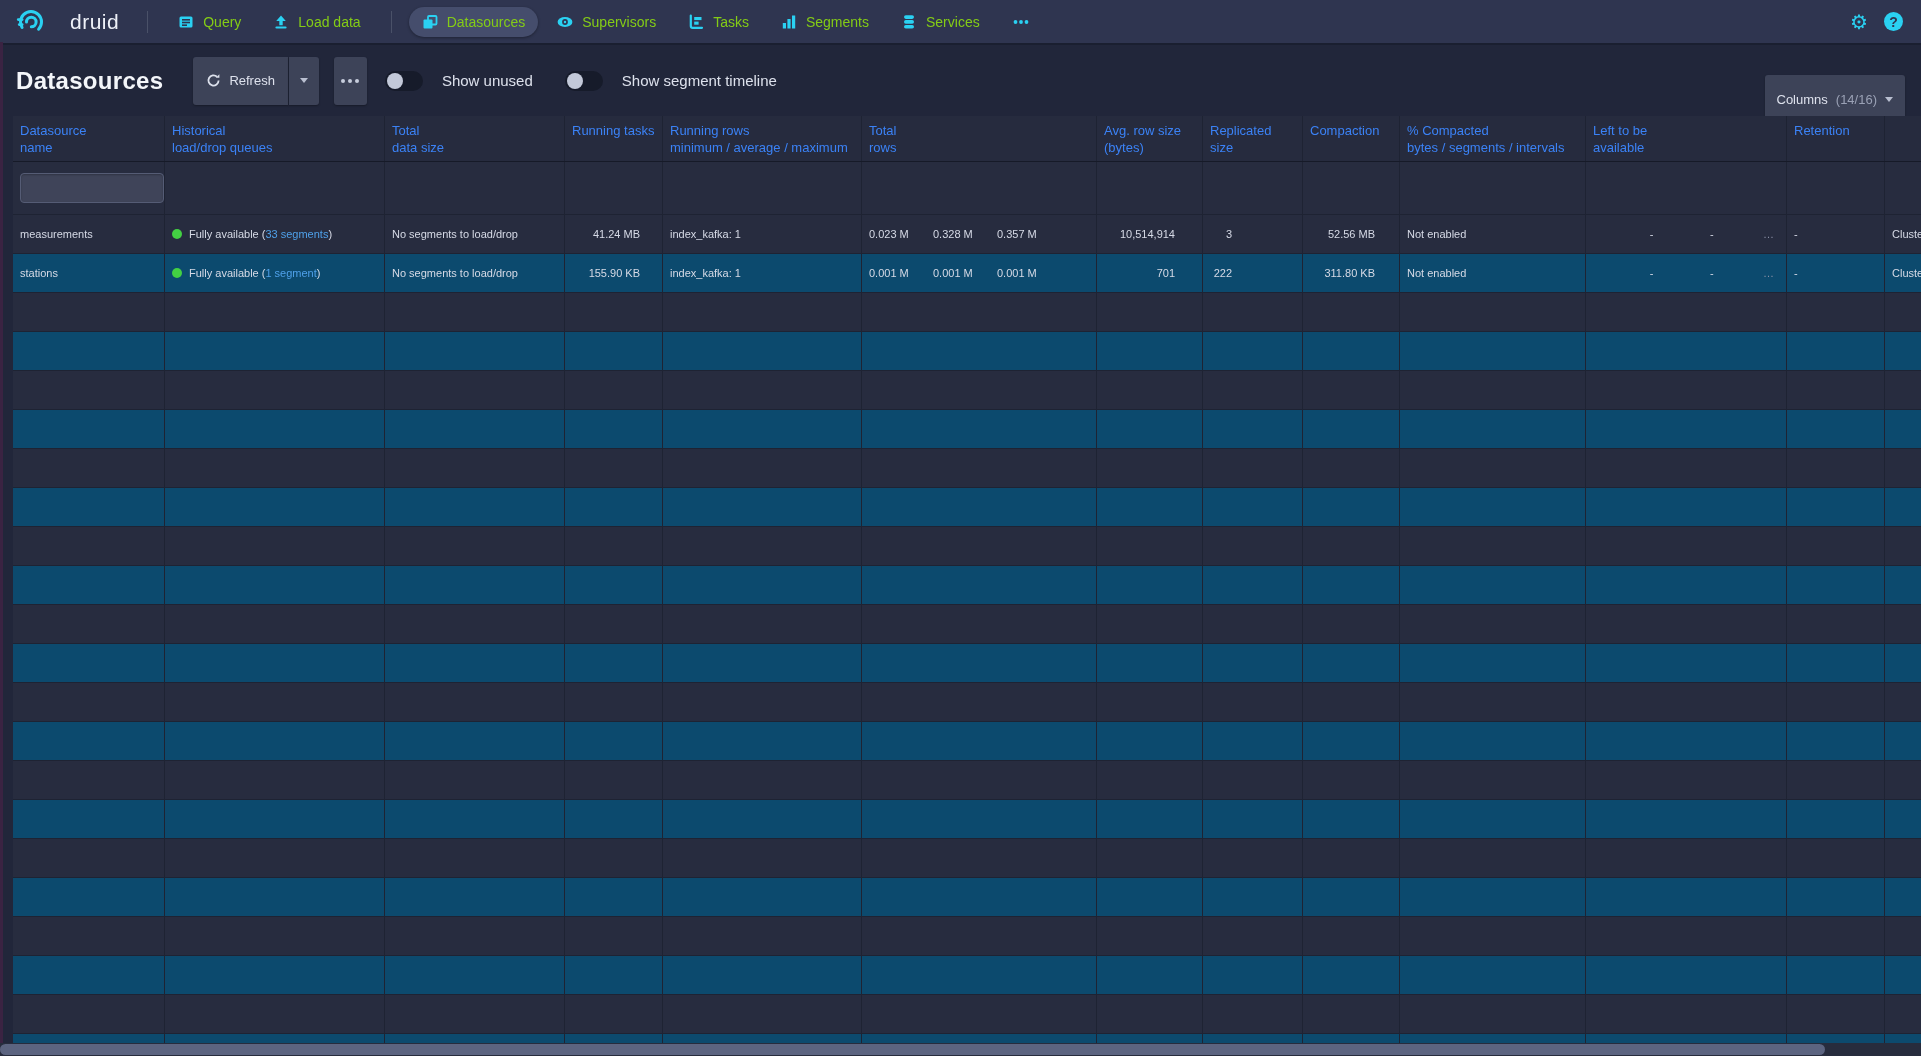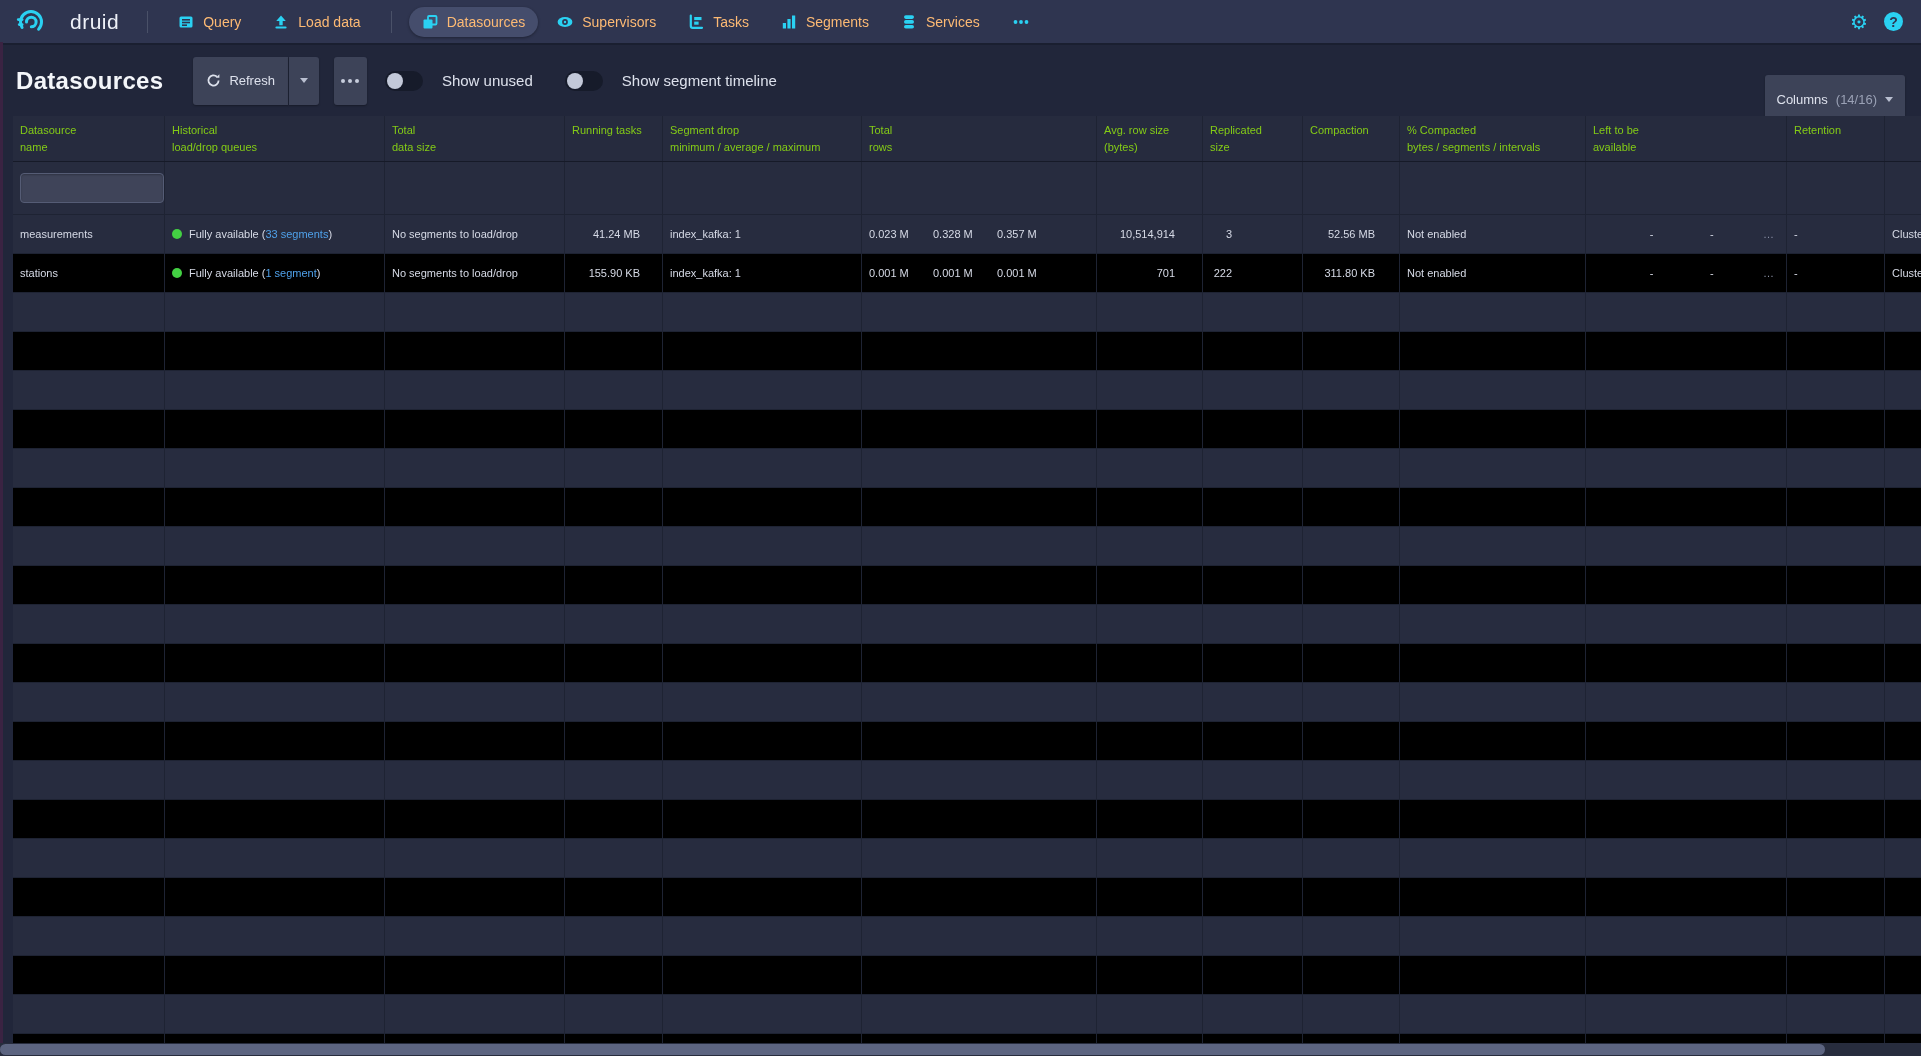--- a/index.html
+++ b/index.html
@@ -15,21 +15,21 @@
   
   .topnav {
     height:45px; background:#2f3550; display:flex; align-items:center;
     padding:0 18px 0 16px; border-bottom:2px solid #1a1f30; position:relative; z-index:30;
   }
   .logo { display:flex; align-items:center; gap:24px; margin-right:14px; }
   .logo-text { color:#eef1f8; font-size:21px; font-weight:500; letter-spacing:.5px; }
   .nav-sep { width:1px; height:22px; background:#4a5168; margin:0 14px; }
   .nav-item {
     display:flex; align-items:center; gap:9px; padding:7px 13px; border-radius:17px;
-    color:#fdba74; font-size:14px; cursor:pointer; white-space:nowrap; margin:0 3px;
+    color:#84cc16; font-size:14px; cursor:pointer; white-space:nowrap; margin:0 3px;
   }
   .nav-item.active { background:#454d6c; box-shadow:0 1px 3px rgba(0,0,0,.35); }
   .nav-right { margin-left:auto; display:flex; align-items:center; gap:16px; }
   .gear-glyph { color:#2ad1f2; font-size:20px; line-height:1; cursor:pointer; }
   .help-circle {
     width:19px; height:19px; border-radius:50%; background:#2ad1f2; color:#2f3550;
     font-size:14px; font-weight:700; display:flex; align-items:center; justify-content:center; cursor:pointer;
   }
 
   
@@ -56,34 +56,34 @@
   .dim { color:#9aa1b5; }
 
   
   :root { --cols: 152px 220px 180px 98px 199px 235px 106px 100px 97px 186px 201px 98px 160px; }
   .table-wrap { position:absolute; left:13px; right:0; top:116px; bottom:13px; overflow:hidden; }
   .trow { display:grid; grid-template-columns:var(--cols); }
   .tcell { border-right:1px solid #1e2333; overflow:hidden; white-space:nowrap; }
 
   .thead { background:#262b3e; border-bottom:1px solid #161a28; }
   .thead .tcell { padding:6px 7px 4px 7px; height:45px; }
-  .hline { font-size:11px; line-height:17px; color:#84cc16; }
+  .hline { font-size:13px; line-height:17px; color:#3b82f6; }
 
   .frow { height:53px; background:#272c3f; border-bottom:1px solid #1e2333; }
   .frow .tcell { display:flex; align-items:center; padding:0 7px; }
   .filter-input {
     width:144px; height:30px; background:#3f4459; border:1px solid #555c75;
     border-radius:4px; outline:none; color:#e8ebf3; font-size:13px; padding:0 8px;
     box-shadow:inset 0 1px 2px rgba(0,0,0,.25);
   }
 
   .drow { height:39px; font-size:11px; color:#d6dae6; border-bottom:1px solid #1e2333; }
   .drow .tcell, .erow .tcell { display:flex; align-items:center; padding:0 7px; }
   .row-odd { background:#272c3f; }
-  .row-even { background:#000000; }
+  .row-even { background:#0c4a6e; }
   .erow { height:39px; border-bottom:1px solid #1e2333; }
 
   .al-r { justify-content:flex-end; }
   .pr-size { padding-right:22px !important; }
   .pr-rows { padding-right:27px !important; }
   .pr-avg { padding-right:70px !important; }
   .pr-rep { padding-right:24px !important; }
   .seg-cell span { display:inline-block; width:64px; }
   .pct-cell { justify-content:flex-end; padding-right:12px !important; }
   .pct-cell span { display:inline-block; width:64px; text-align:right; }
@@ -244,21 +244,21 @@
     </div>
     <div class="tcell">
       <div class="hline">Total</div>
         <div class="hline">data size</div>
     </div>
     <div class="tcell">
       <div class="hline">Running tasks</div>
         <div class="hline"></div>
     </div>
     <div class="tcell">
-      <div class="hline">Segment drop</div>
+      <div class="hline">Running rows</div>
         <div class="hline">minimum / average / maximum</div>
     </div>
     <div class="tcell">
       <div class="hline">Total</div>
         <div class="hline">rows</div>
     </div>
     <div class="tcell">
       <div class="hline">Avg. row size</div>
         <div class="hline">(bytes)</div>
     </div>

